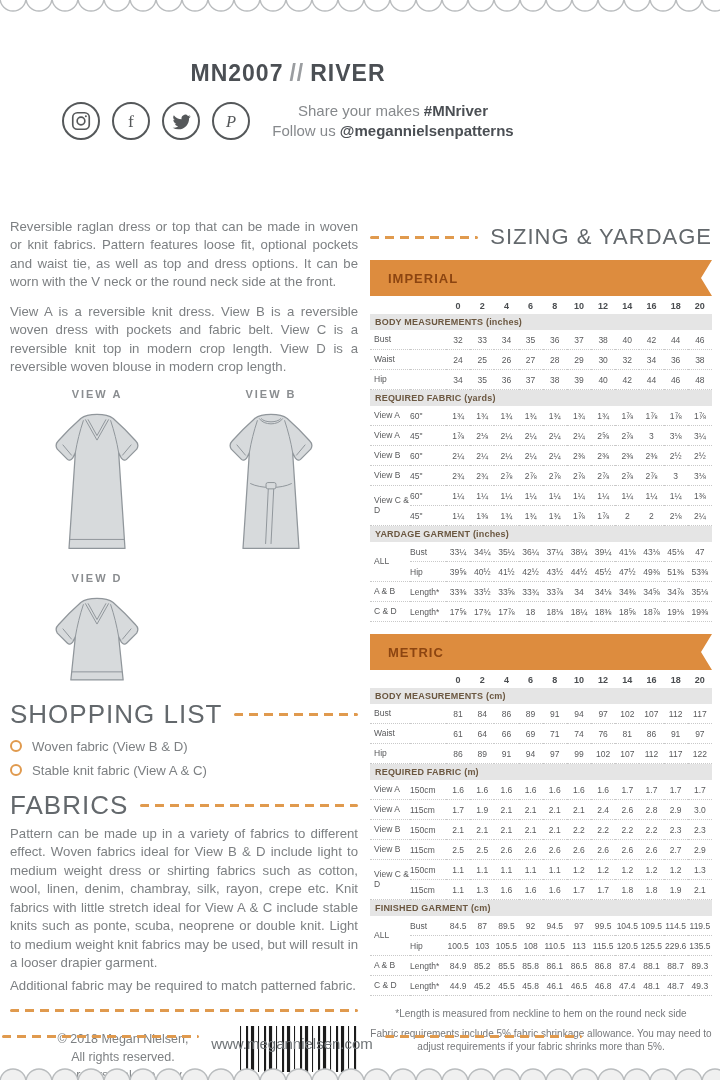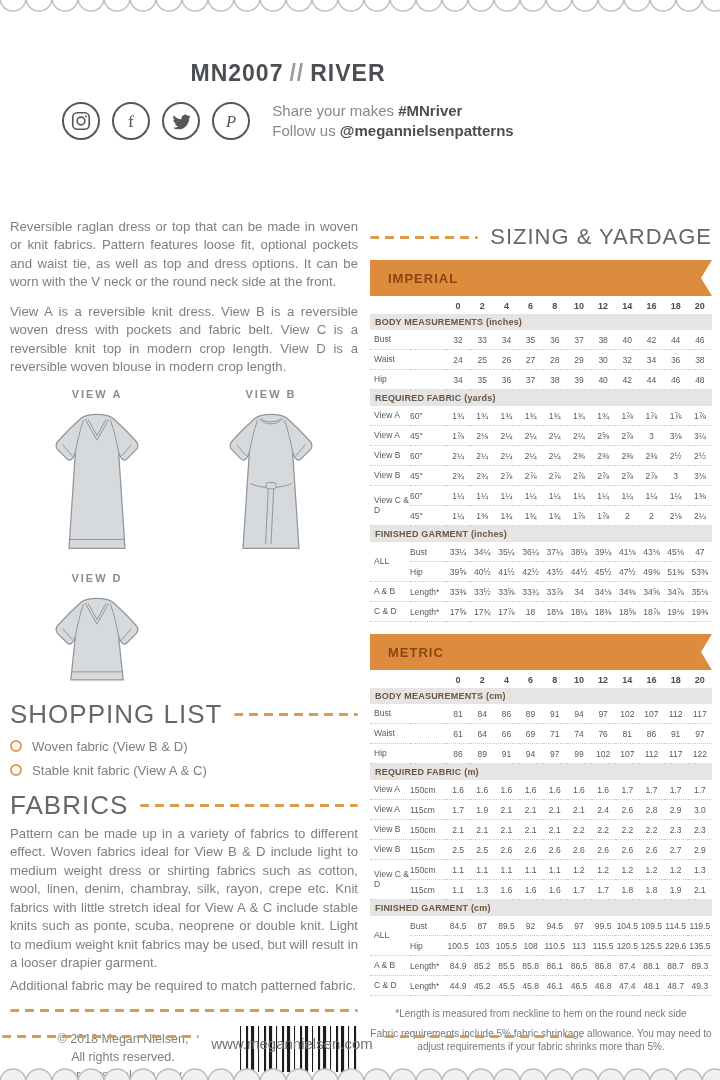--- a/index.html
+++ b/index.html
@@ -11,21 +11,21 @@
   
   .scallop-top { position:absolute; top:-2px; left:0; }
   .scallop-bottom { position:absolute; bottom:-2px; left:0; }
   
   .header { position:absolute; top:60px; left:0; width:576px; text-align:center; }
   .title { font-size:23px; letter-spacing:1px; color:#4b4f54; font-weight:bold; }
   .title .sep { color:#9a9da0; font-weight:bold; padding:0 6px; }
   .social-row { margin-top:14px; display:flex; justify-content:center; align-items:center; gap:12px; }
   .icon-circle { width:38px; height:38px; border:2px solid #55585a; border-radius:50%;
     display:flex; align-items:center; justify-content:center; flex:0 0 auto; }
-  .social-text { text-align:left; font-size:15px; color:#86898c; line-height:1.35; margin-left:10px; }
+  .social-text { text-align:center; font-size:15px; color:#86898c; line-height:1.35; margin-left:10px; }
   .social-text b { color:#4b4f54; font-weight:bold; }
   
   .dash { height:3px; flex:1; border-radius:2px;
     background:repeating-linear-gradient(90deg,#E09A4E 0 9px, transparent 9px 15px); }
   
   .col-left { position:absolute; left:10px; top:218px; width:348px; }
   .desc p { font-size:13.2px; line-height:1.4; text-align:justify; color:#7d8083; margin-bottom:11px; }
   .views-grid { display:grid; grid-template-columns:1fr 1fr; margin-top:6px; row-gap:10px; }
   .view-cell { text-align:center; }
   .view-label { font-size:11px; font-weight:bold; letter-spacing:2px; color:#8a8d90; margin-bottom:4px; }
@@ -387,21 +387,21 @@
             <td>1¾</td>
             <td>1¾</td>
             <td>1⅞</td>
             <td>1⅞</td>
             <td>2</td>
             <td>2</td>
             <td>2⅛</td>
             <td>2¼</td>
           </tr>
           <tr>
-            <td class="band" colspan="13">FINISHED GARMENT (inches)</td>
+            <td class="band" colspan="13">YARDAGE GARMENT (inches)</td>
           </tr>
           <tr>
             <td class="l1" rowspan="2">ALL</td>
             <td class="l2">Bust</td>
             <td>33¼</td>
             <td>34¼</td>
             <td>35¼</td>
             <td>36¼</td>
             <td>37¼</td>
             <td>38¼</td>

